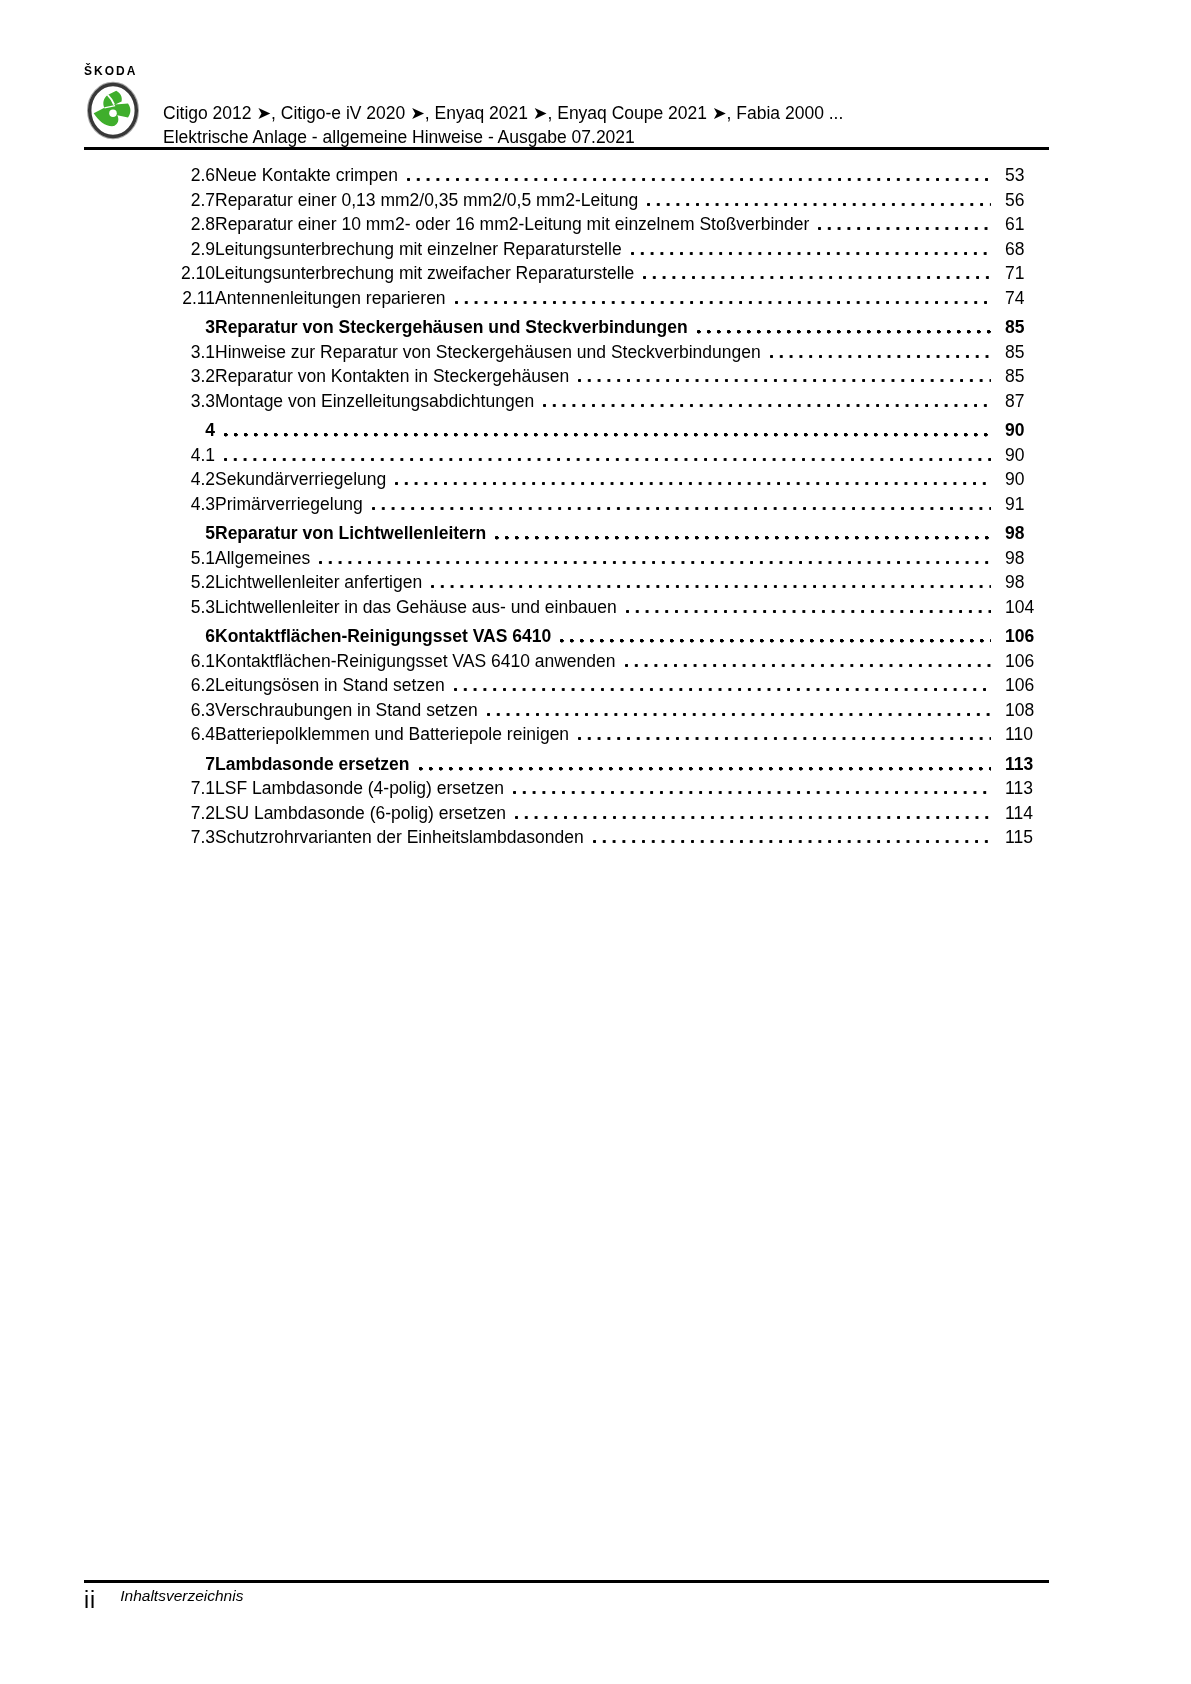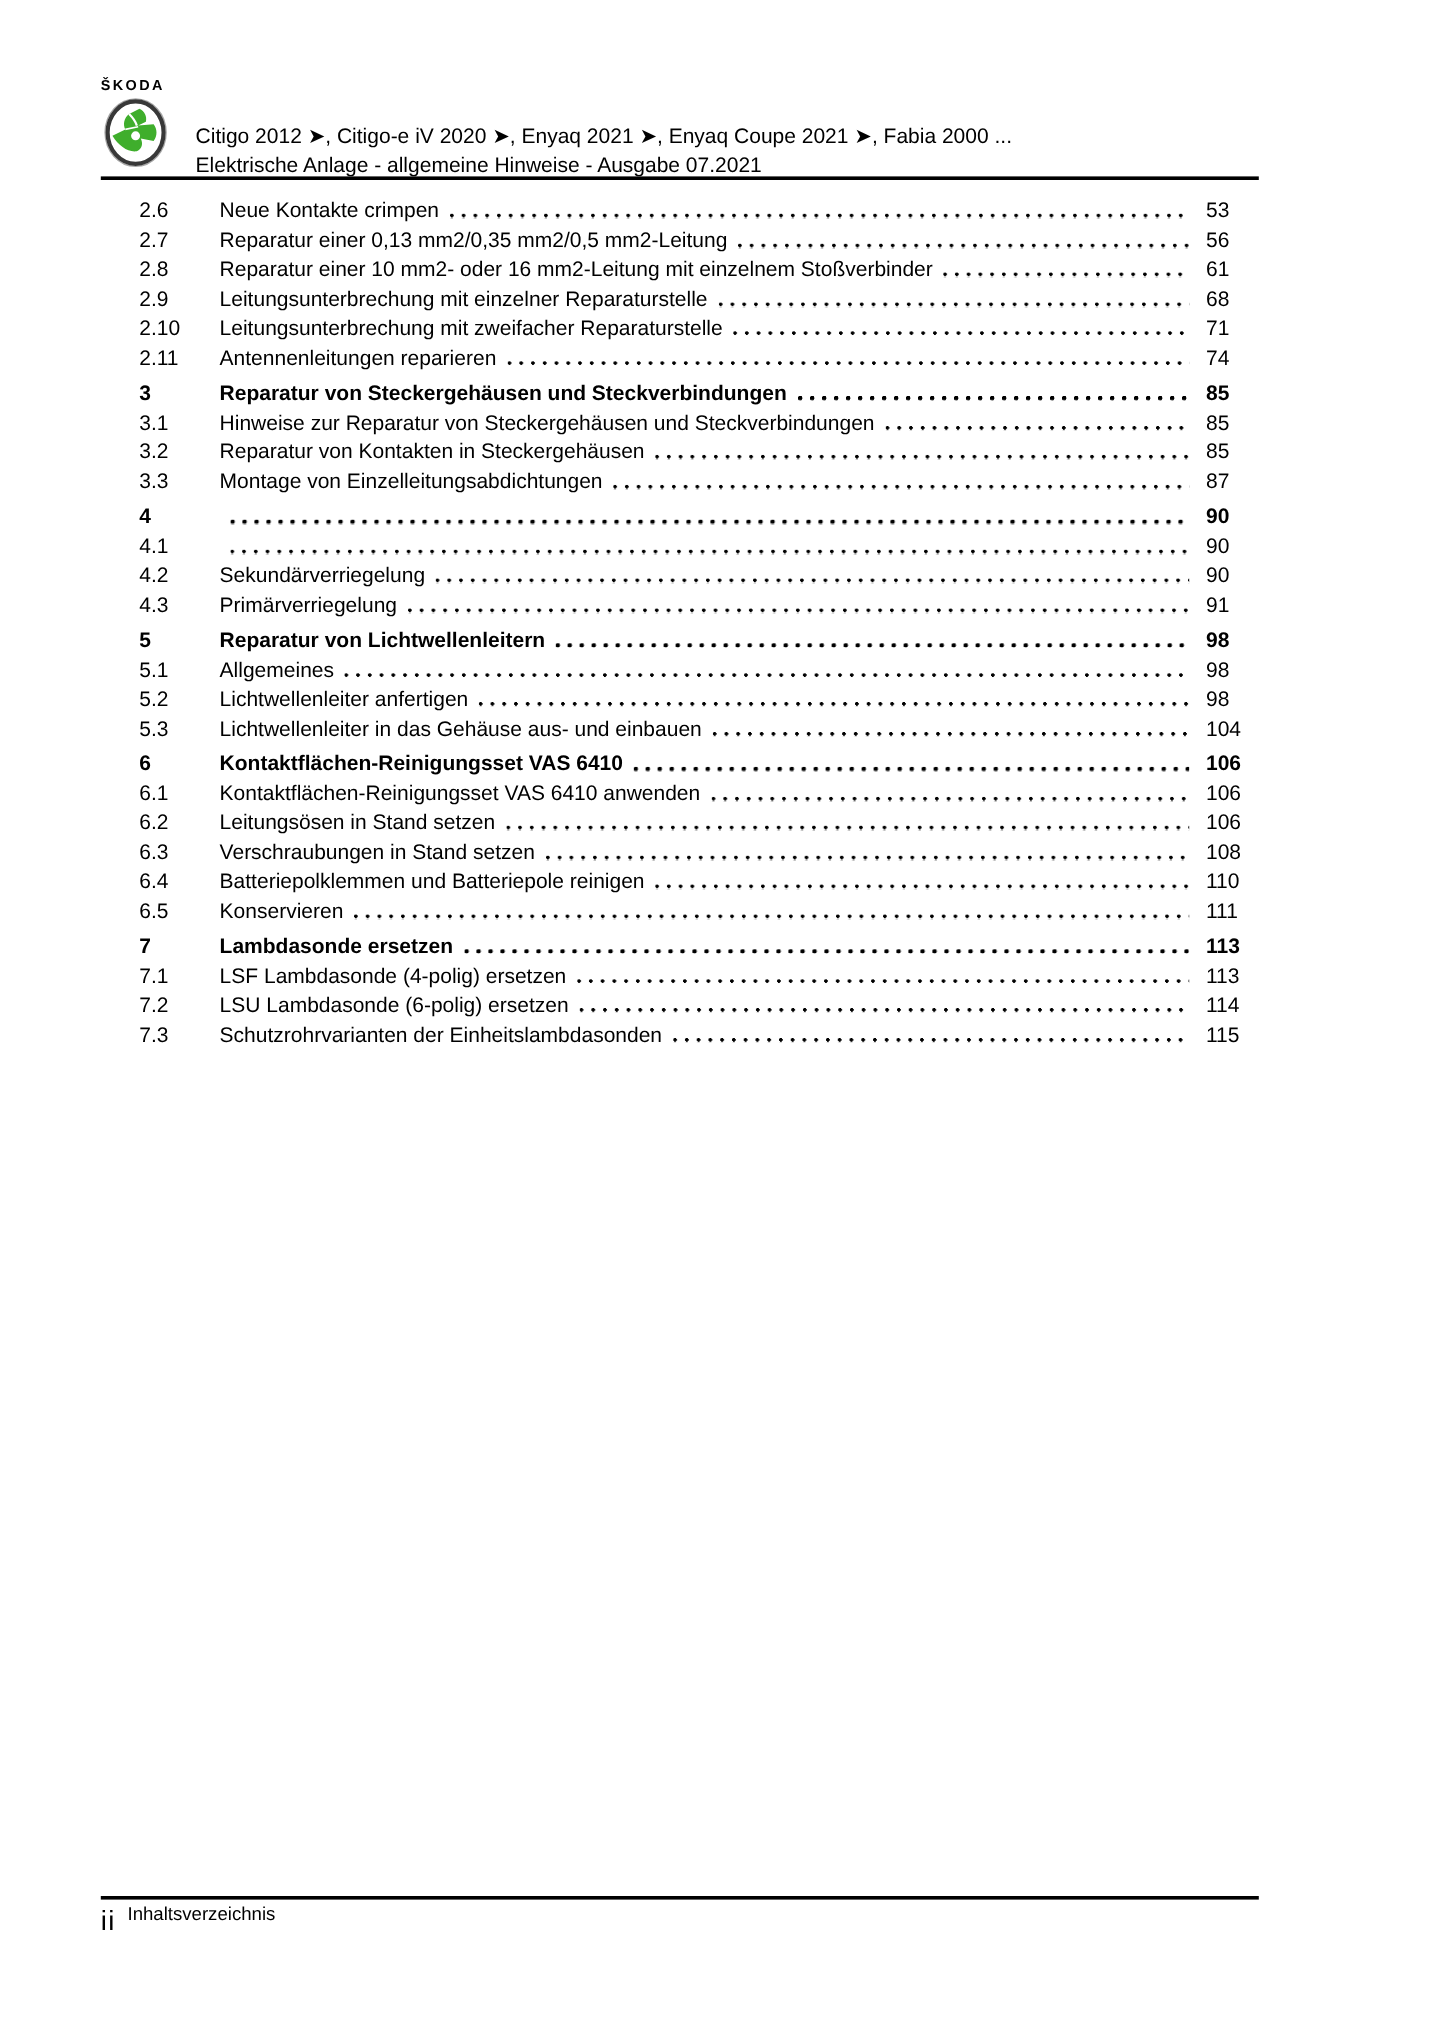--- a/index.html
+++ b/index.html
@@ -21,40 +21,40 @@
   }
   .rule{position:absolute;background:#000;height:3px;left:84px;width:965px;}
   .header-rule{top:147px;}
   
   .toc{position:absolute;left:84px;top:163px;width:965px;font-size:17.5px;}
   .toc-row{
     display:flex;align-items:baseline;
     height:24.5px;line-height:24.5px;white-space:nowrap;
   }
   .toc-row.bold{font-weight:700;margin-top:5px;}
-  .num{flex:0 0 67px;margin-left:32px;}
+  .num{flex:0 0 67px;margin-left:64px;text-align:right;}
   .title{flex:0 0 auto;}
   .dots{
     flex:1 1 auto;align-self:stretch;
     margin:0 14px 0 9px;
     background-image:radial-gradient(circle at 1.5px 1.5px,#000 1.35px,transparent 1.7px);
     background-size:9.8px 4px;
     background-repeat:repeat-x;
     background-position:0 15px;
   }
   .bold .dots{
     background-image:radial-gradient(circle at 1.8px 1.8px,#000 1.75px,transparent 2.1px);
     background-size:10px 4.2px;
   }
   .pg{flex:0 0 44px;text-align:left;}
   
   .footer-rule{top:1580px;}
   .footer-line{position:absolute;left:84px;top:1587px;display:flex;align-items:flex-start;}
   .pagenum{font-size:23px;letter-spacing:1px;}
-  .footer-label{font-size:15.5px;margin-left:10px;}
+  .footer-label{font-size:15.5px;margin-left:24px;font-style:italic;}
 </style>
 </head>
 <body>
 
 <div class="page">
 
   <div class="logo">
     <div class="brand">ŠKODA</div>
     <svg class="badge" viewBox="0 0 100 110" xmlns="http://www.w3.org/2000/svg">
       <ellipse cx="50" cy="55" rx="47.5" ry="52.5" fill="#ffffff" stroke-width="2" stroke="#a8a8a8"></ellipse>
@@ -204,26 +204,20 @@
       <span class="title">Verschraubungen in Stand setzen</span>
       <span class="dots"></span>
       <span class="pg">108</span>
     </div>
       <div class="toc-row">
       <span class="num">6.4</span>
       <span class="title">Batteriepolklemmen und Batteriepole reinigen</span>
       <span class="dots"></span>
       <span class="pg">110</span>
     </div>
-      <div class="toc-row">
-      <span class="num">6.5</span>
-      <span class="title">Konservieren</span>
-      <span class="dots"></span>
-      <span class="pg">111</span>
-    </div>
       <div class="toc-row bold">
       <span class="num">7</span>
       <span class="title">Lambdasonde ersetzen</span>
       <span class="dots"></span>
       <span class="pg">113</span>
     </div>
       <div class="toc-row">
       <span class="num">7.1</span>
       <span class="title">LSF Lambdasonde (4-polig) ersetzen</span>
       <span class="dots"></span>

